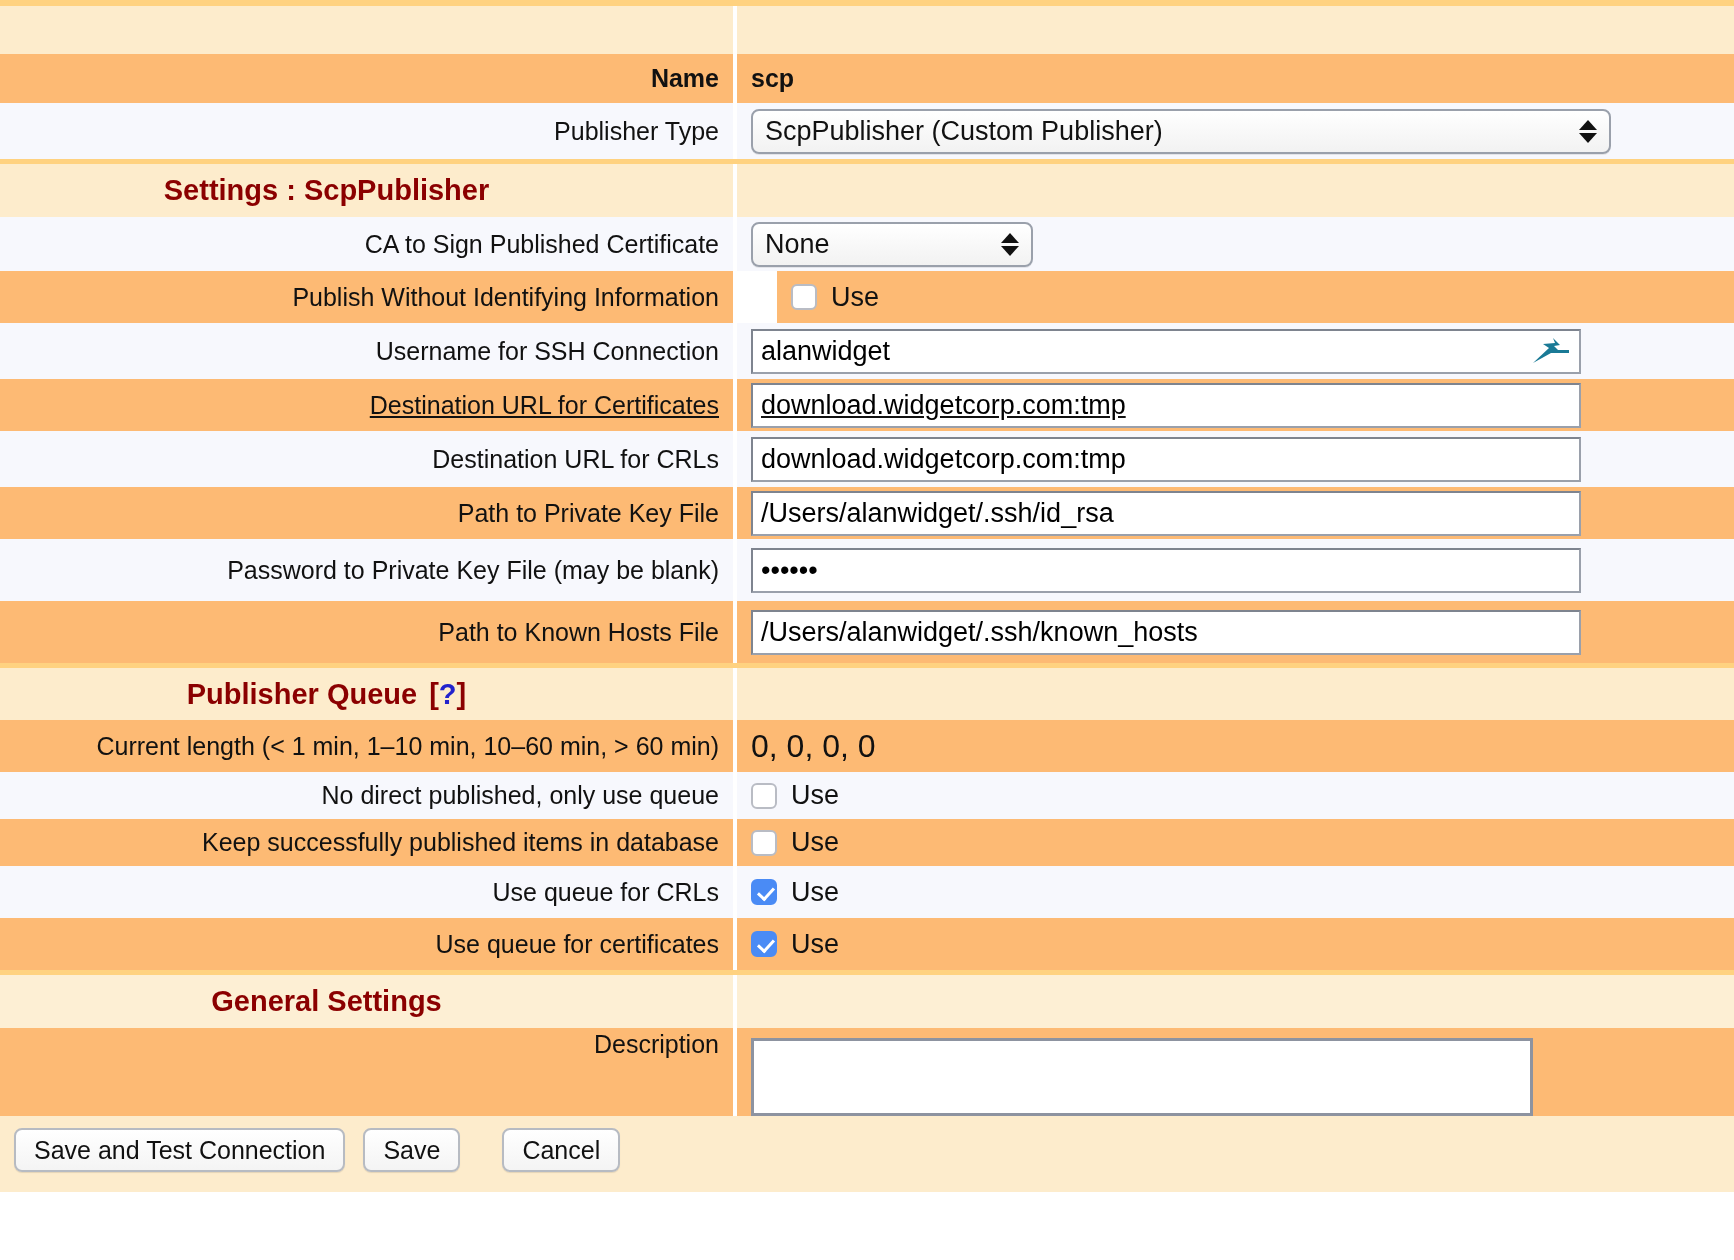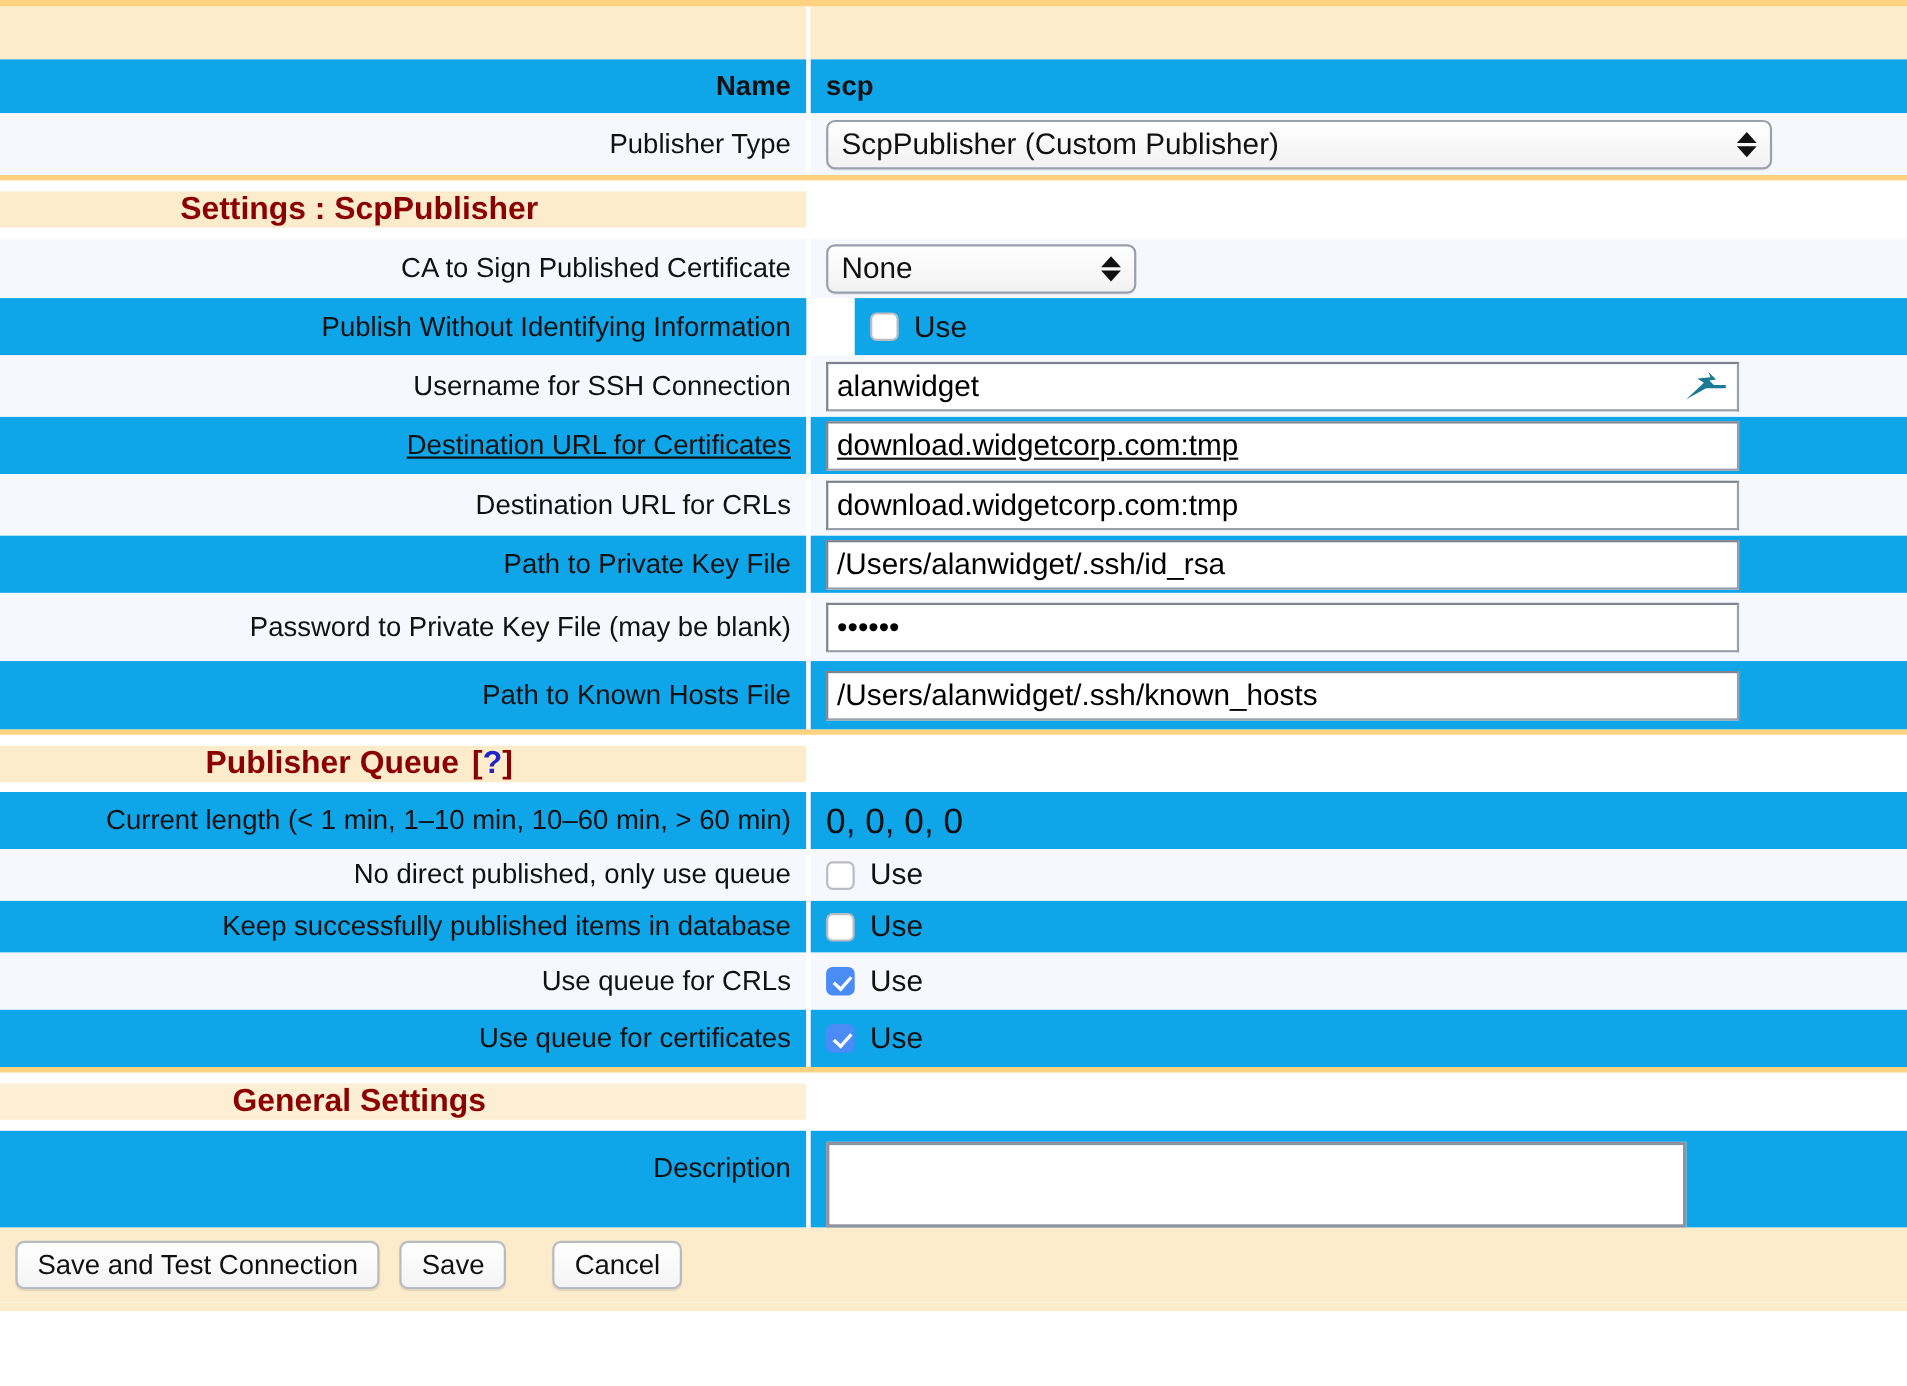--- a/index.html
+++ b/index.html
@@ -36,33 +36,33 @@
     box-sizing:border-box;
     padding:0 0 0 14px;
     display:flex;
     align-items:center;
   }
   .sep{
     width:4px;min-width:4px;background:#ffffff;
   }
 
   
-  .lav  .lab,.lav  .val{background:#0ea5e9;}
+  .lav  .lab,.lav  .val{background:#fdba74;}
   .lite .lab,.lite .val{background:#f7f8fd;}
   .cream .lab,.cream .val{background:#fdeccc;}
   .cream2 .lab,.cream2 .val{background:#fdefd4;}
 
   .topbar{height:6px;background:#ffd280;width:100%;}
   .topcream{height:48px;background:#fdeccc;display:flex;}
   .topcream .l{width:733px;min-width:733px;background:#fdeccc;}
   .topcream .s{width:4px;background:#ffffff;}
   .topcream .r{flex:1;background:#fdeccc;}
 
   
-  .sechdr{position:relative;align-items:center;}
+  .sechdr{position:relative;}
   .sechdr .lab{
     font-weight:bold;font-size:29px;color:#8b0000;
     justify-content:center;
     padding-right:88px;
   }
   .orangeline{height:5px;background:#ffd280;width:100%;}
 
   .namerow .lab{font-weight:bold;}
   .namerow .val{font-weight:bold;}
 
@@ -322,21 +322,21 @@
   </div>
 
   <div class="orangeline"></div>
   <div class="row cream2 sechdr" style="height:53px;">
     <div class="lab">General Settings</div>
     <div class="sep"></div>
     <div class="val"></div>
   </div>
 
   <div class="row lav" style="height:88px;">
-    <div class="lab" style="align-items:flex-start;padding-top:20px;">Description</div>
+    <div class="lab" style="align-items:flex-start;padding-top:2px;">Description</div>
     <div class="sep"></div>
     <div class="val" style="align-items:flex-start;padding-top:10px;">
       <div class="ta"></div>
     </div>
   </div>
 
   <div class="row cream" style="height:68px;flex-direction:column;">
     <div class="lab"></div>
     <div class="sep"></div>
     <div class="val btnrow">

